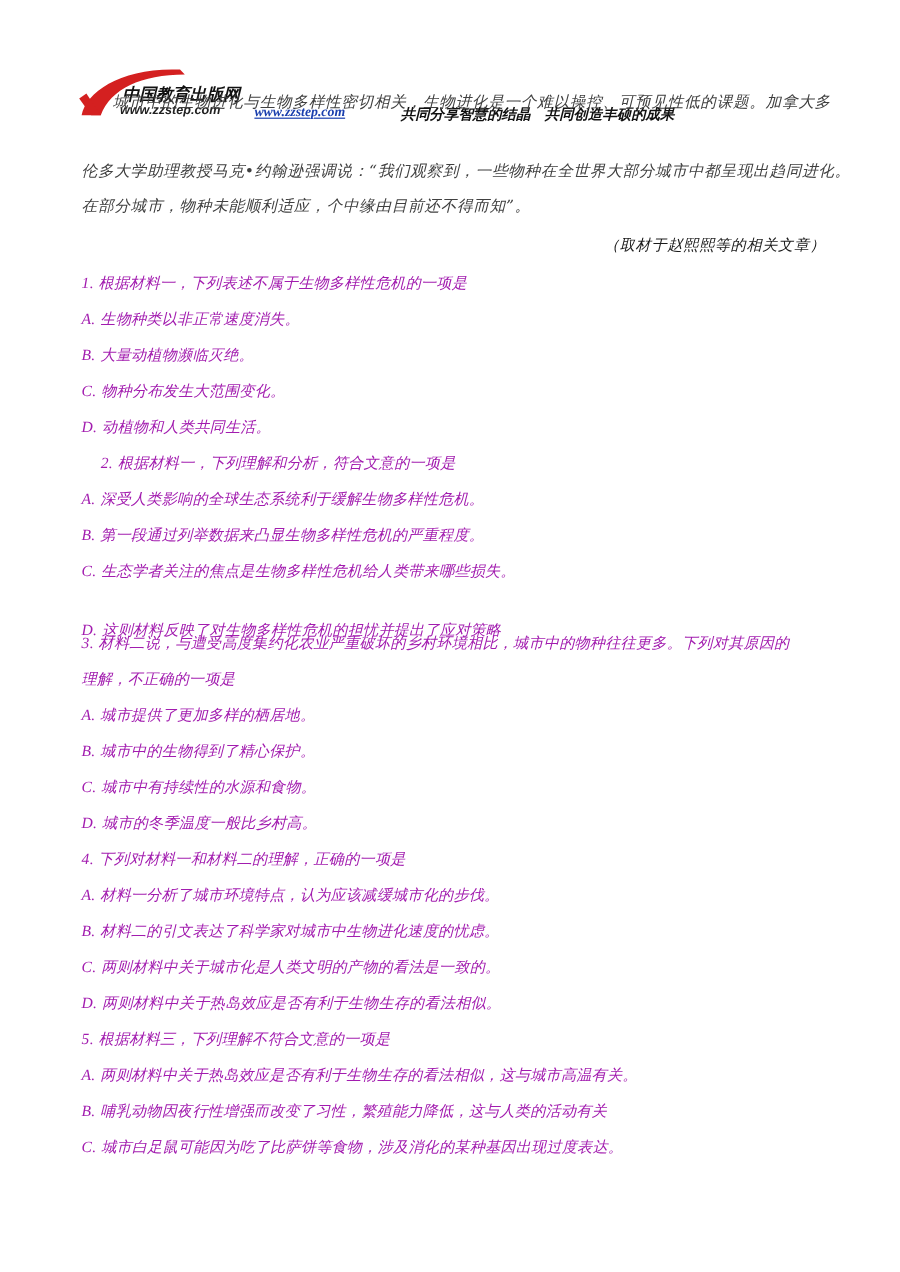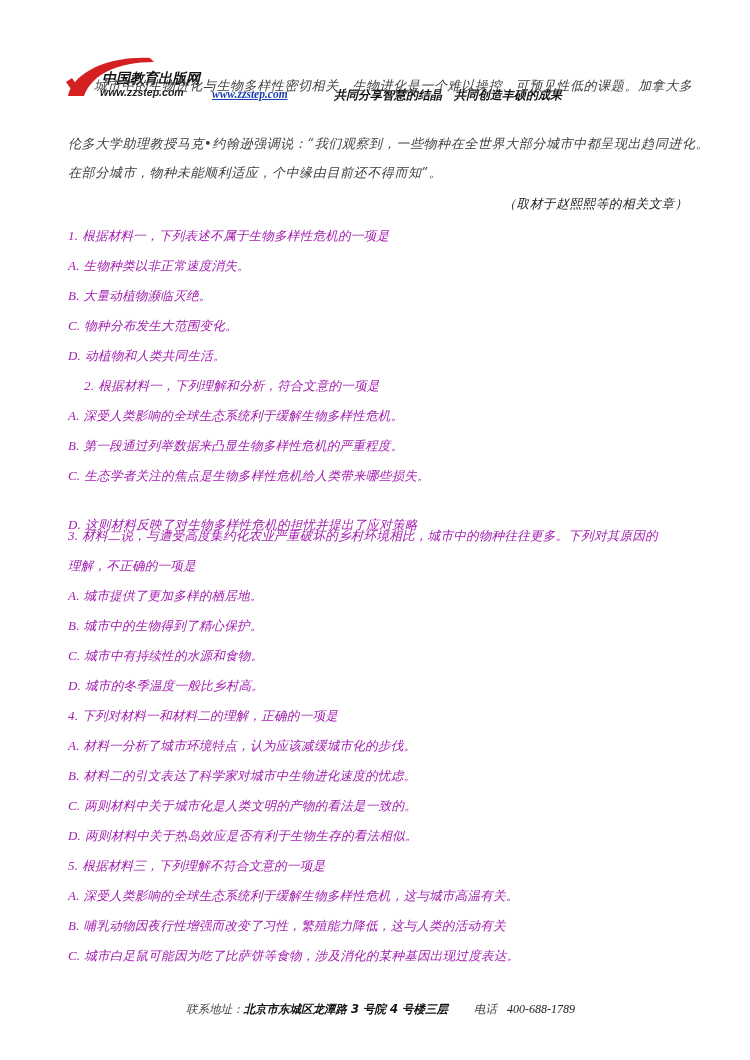--- a/index.html
+++ b/index.html
@@ -190,22 +190,19 @@
       <span class="q-num">4.</span><span>下列对材料一和材料二的理解，正确的一项是</span>
     </div>
     <div class="line song" style="top:738px;"><span class="q-num">A.</span><span>材料一分析了城市环境特点，认为应该减缓城市化的步伐。</span></div>
     <div class="line song" style="top:768px;"><span class="q-num">B.</span><span>材料二的引文表达了科学家对城市中生物进化速度的忧虑。</span></div>
     <div class="line song" style="top:798px;"><span class="q-num">C.</span><span>两则材料中关于城市化是人类文明的产物的看法是一致的。</span></div>
     <div class="line song" style="top:828px;"><span class="q-num">D.</span><span>两则材料中关于热岛效应是否有利于生物生存的看法相似。</span></div>
 
     <div class="line song" style="top:858px;">
       <span class="q-num">5.</span><span>根据材料三，下列理解不符合文意的一项是</span>
     </div>
-    <div class="line song" style="top:888px;"><span class="q-num">A.</span><span>深受人类影响的全球生态系统利于缓解生物多样性危机，这与城市高温有关。</span></div>
+    <div class="line song" style="top:888px;"><span class="q-num">A.</span><span>两则材料中关于热岛效应是否有利于生物生存的看法相似，这与城市高温有关。</span></div>
     <div class="line song" style="top:918px;"><span class="q-num">B.</span><span>哺乳动物因夜行性增强而改变了习性，繁殖能力降低，这与人类的活动有关</span></div>
     <div class="line song" style="top:948px;"><span class="q-num">C.</span><span>城市白足鼠可能因为吃了比萨饼等食物，涉及消化的某种基因出现过度表达。</span></div>
   </div>
 
-  <div class="footer">
-    <span class="label">联系地址：</span><span class="addr">北京市东城区龙潭路 3 号院 4 号楼三层</span><span class="tel-label">电话</span><span class="tel">400-688-1789</span>
-  </div>
 
 </div>
 
 </body></html>

